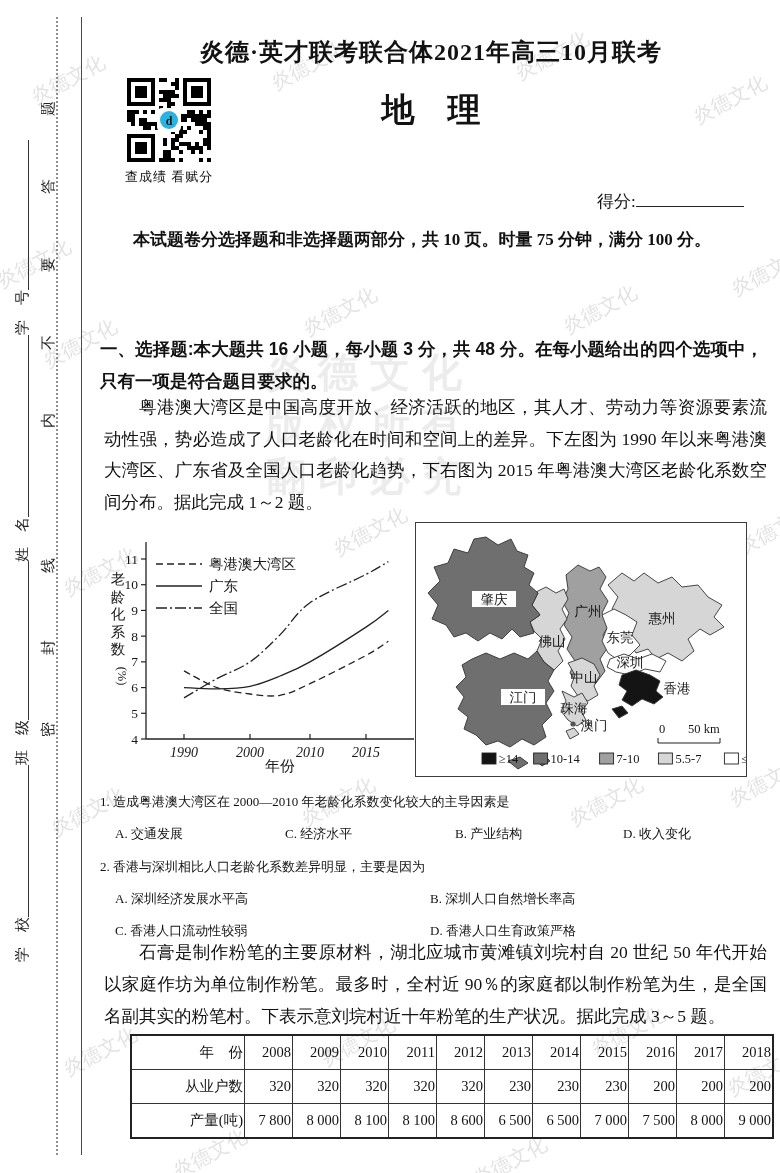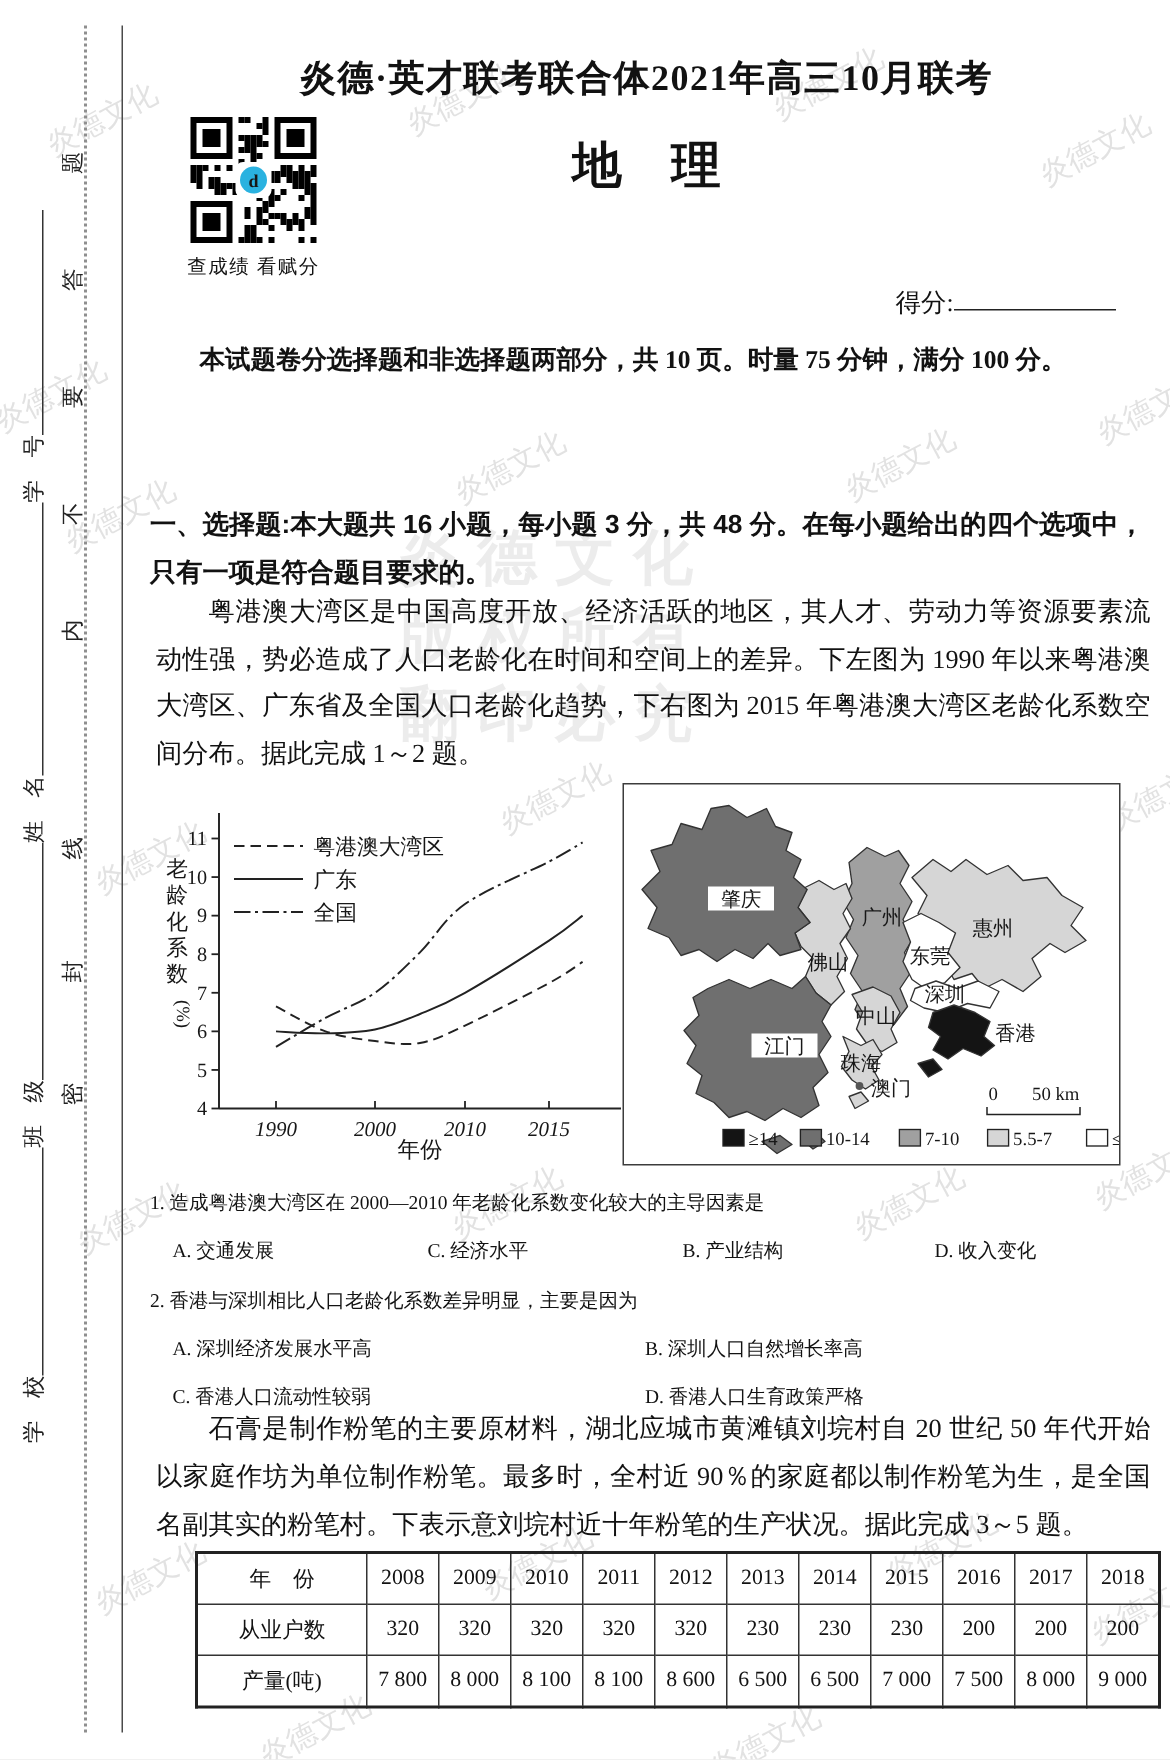--- a/index.html
+++ b/index.html
@@ -44,21 +44,21 @@
   .opts{padding-left:15px;}
   .opts-4{display:grid;grid-template-columns:170px 170px 168px auto;}
   .opts-2{display:grid;grid-template-columns:315px auto;}
   
   #line-chart{position:absolute;left:98px;top:526px;}
   #delta-map{position:absolute;left:415px;top:522px;border:1.5px solid #3c3c3c;background:#fff;}
   svg text{font-family:"Liberation Serif","DejaVu Serif",serif;fill:#171717;}
   
   #prod-table{position:absolute;left:130px;top:1034px;border-collapse:collapse;border:2px solid #222;
               font-size:14.5px;}
-  #prod-table td{border:1px solid #333;text-align:center;height:33px;padding:0 1px;margin-left:40px;}
+  #prod-table td{border:1px solid #333;text-align:right;height:33px;padding:0 1px;margin-left:40px;}
   #prod-table td.rowhead{width:110px;}
   #prod-table td.cell{width:45px;}
   
   .footer{left:100px;top:1142px;width:662px;text-align:center;font-size:15.5px;}
 </style>
 </head>
 <body>
 
 <div class="page">
 

